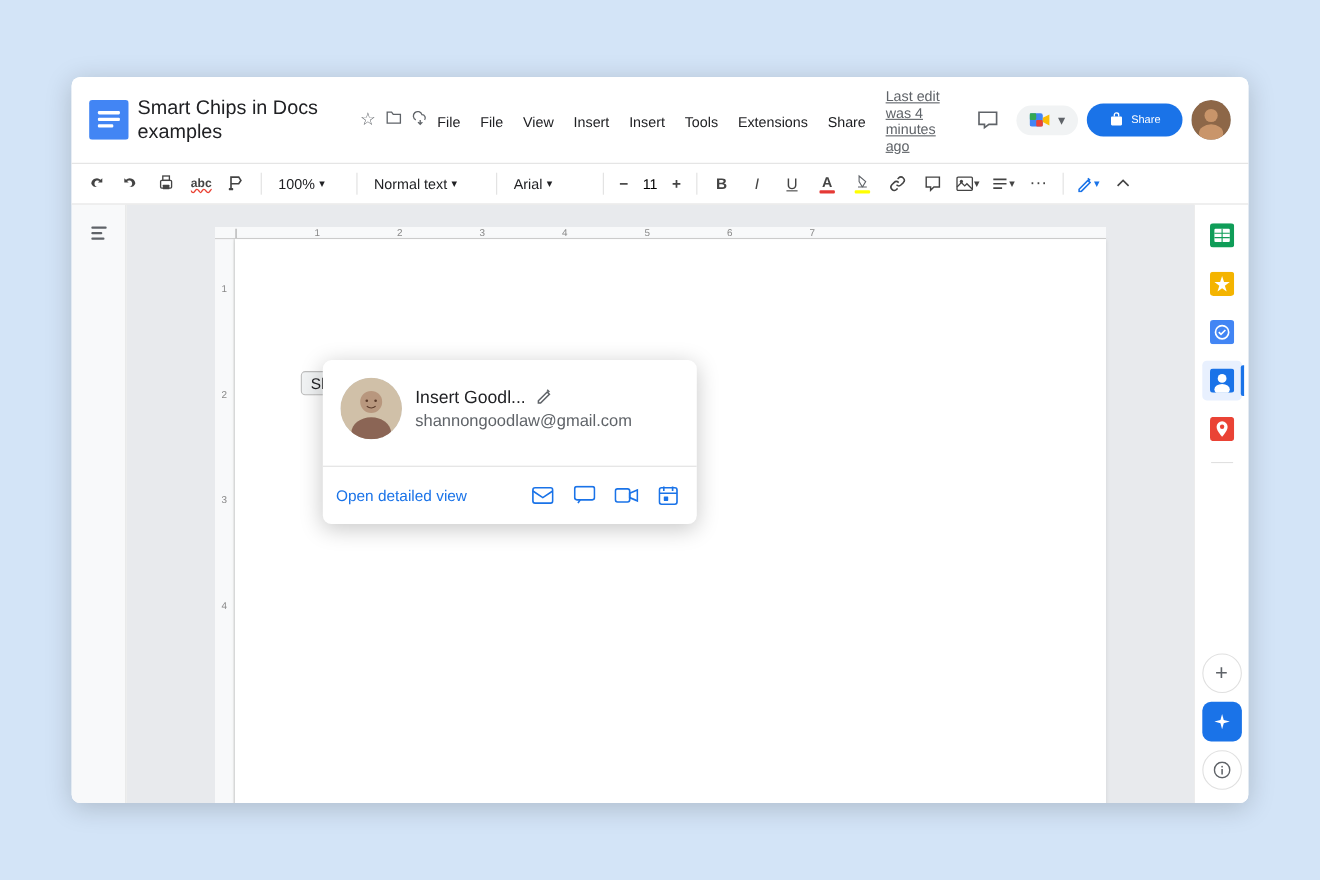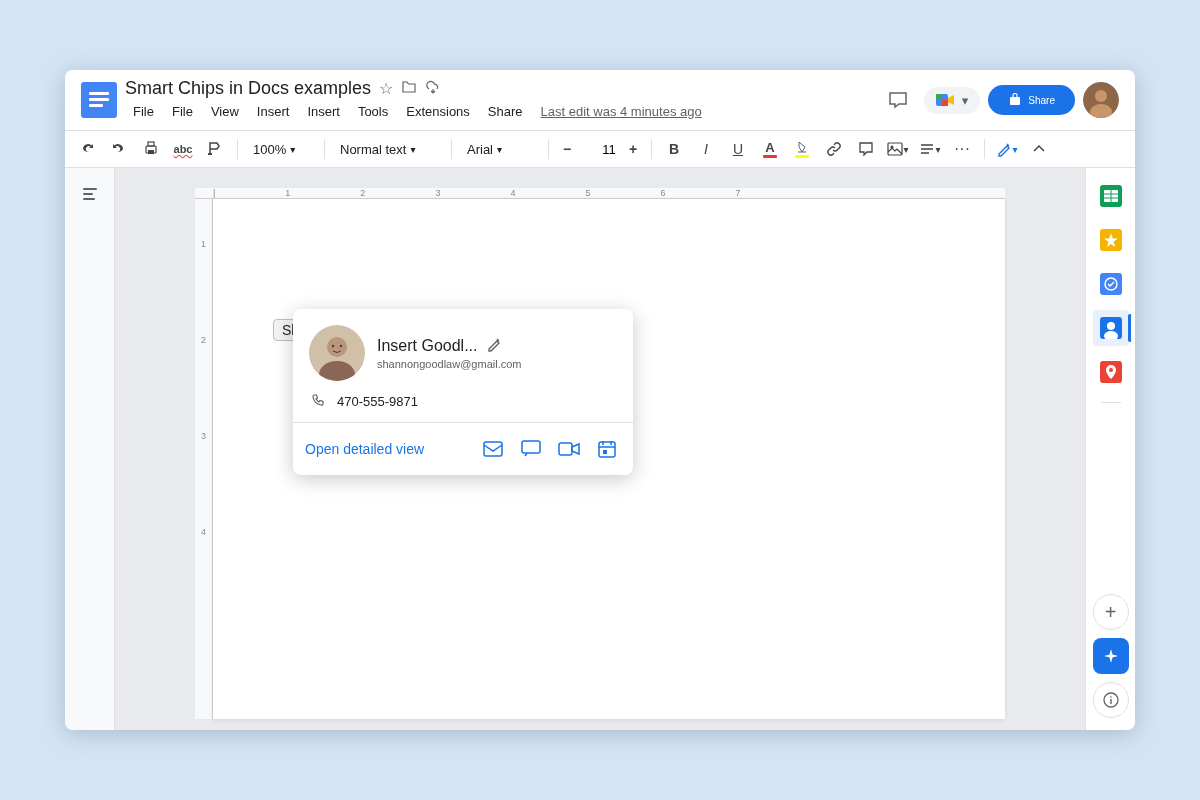--- a/index.html
+++ b/index.html
@@ -32,21 +32,20 @@
       background: #fff;
       gap: 8px;
     }
     .docs-logo {
       width: 36px;
       height: 36px;
       flex-shrink: 0;
     }
     .header-title-area {
       display: flex;
-      flex-direction: column;
       flex: 1;
     }
     .header-top {
       display: flex;
       align-items: center;
       gap: 8px;
     }
     .doc-title {
       font-size: 18px;
       color: #202124;
@@ -187,21 +186,20 @@
       cursor: pointer;
       border-radius: 3px;
       font-size: 14px;
       font-weight: bold;
       color: #444;
     }
     .font-size-val {
       font-size: 13px;
       width: 24px;
       text-align: center;
-      margin-left: 18px;
     }
     .bold-btn { font-weight: bold; }
     .italic-btn { font-style: italic; }
     .underline-btn { text-decoration: underline; }
 
     
     .main {
       display: flex;
       flex: 1;
       overflow: hidden;
@@ -328,21 +326,21 @@
     .popup-info { flex: 1; }
     .popup-name {
       font-size: 16px;
       font-weight: 500;
       color: #202124;
       display: flex;
       align-items: center;
       gap: 8px;
     }
     .popup-email {
-      font-size: 11px;
+      font-size: 15px;
       color: #5f6368;
       margin-top: 2px;
     }
     .popup-edit-icon {
       color: #5f6368;
       cursor: pointer;
       font-size: 16px;
     }
     .popup-details {
       padding: 4px 16px 12px 16px;
@@ -787,28 +785,20 @@
                     <svg width="16" height="16" viewBox="0 0 16 16">
                         <path d="M3 13l8-8 2 2-8 8H3v-2zM11 3l2 2" stroke="#5f6368" stroke-width="1.4" fill="none"></path>
                       </svg>
                   </span>
                 </div>
                 <div class="popup-email">shannongoodlaw@gmail.com</div>
               </div>
             </div>
 
             <div class="popup-details">
-              <div class="popup-detail-row">
-                <span class="popup-detail-icon">
-                  <svg width="14" height="14" viewBox="0 0 14 14">
-                      <path d="M3 2h2.5l1 3-1.5 1a8 8 0 0 0 3 3l1-1.5 3 1V11c0 1-1 1.5-2 1A10 10 0 0 1 2 4c0-1 .5-2 1-2z" stroke="#5f6368" stroke-width="1.2" fill="none"></path>
-                    </svg>
-                </span>
-                <span>470-555-9871</span>
-              </div>
             </div>
 
             <div class="popup-divider"></div>
 
             <div class="popup-actions">
               <span class="popup-action-link">Open detailed view</span>
               <div class="popup-action-icons">
 
                 <span class="popup-action-icon">
                   <svg width="20" height="16" viewBox="0 0 20 16">

